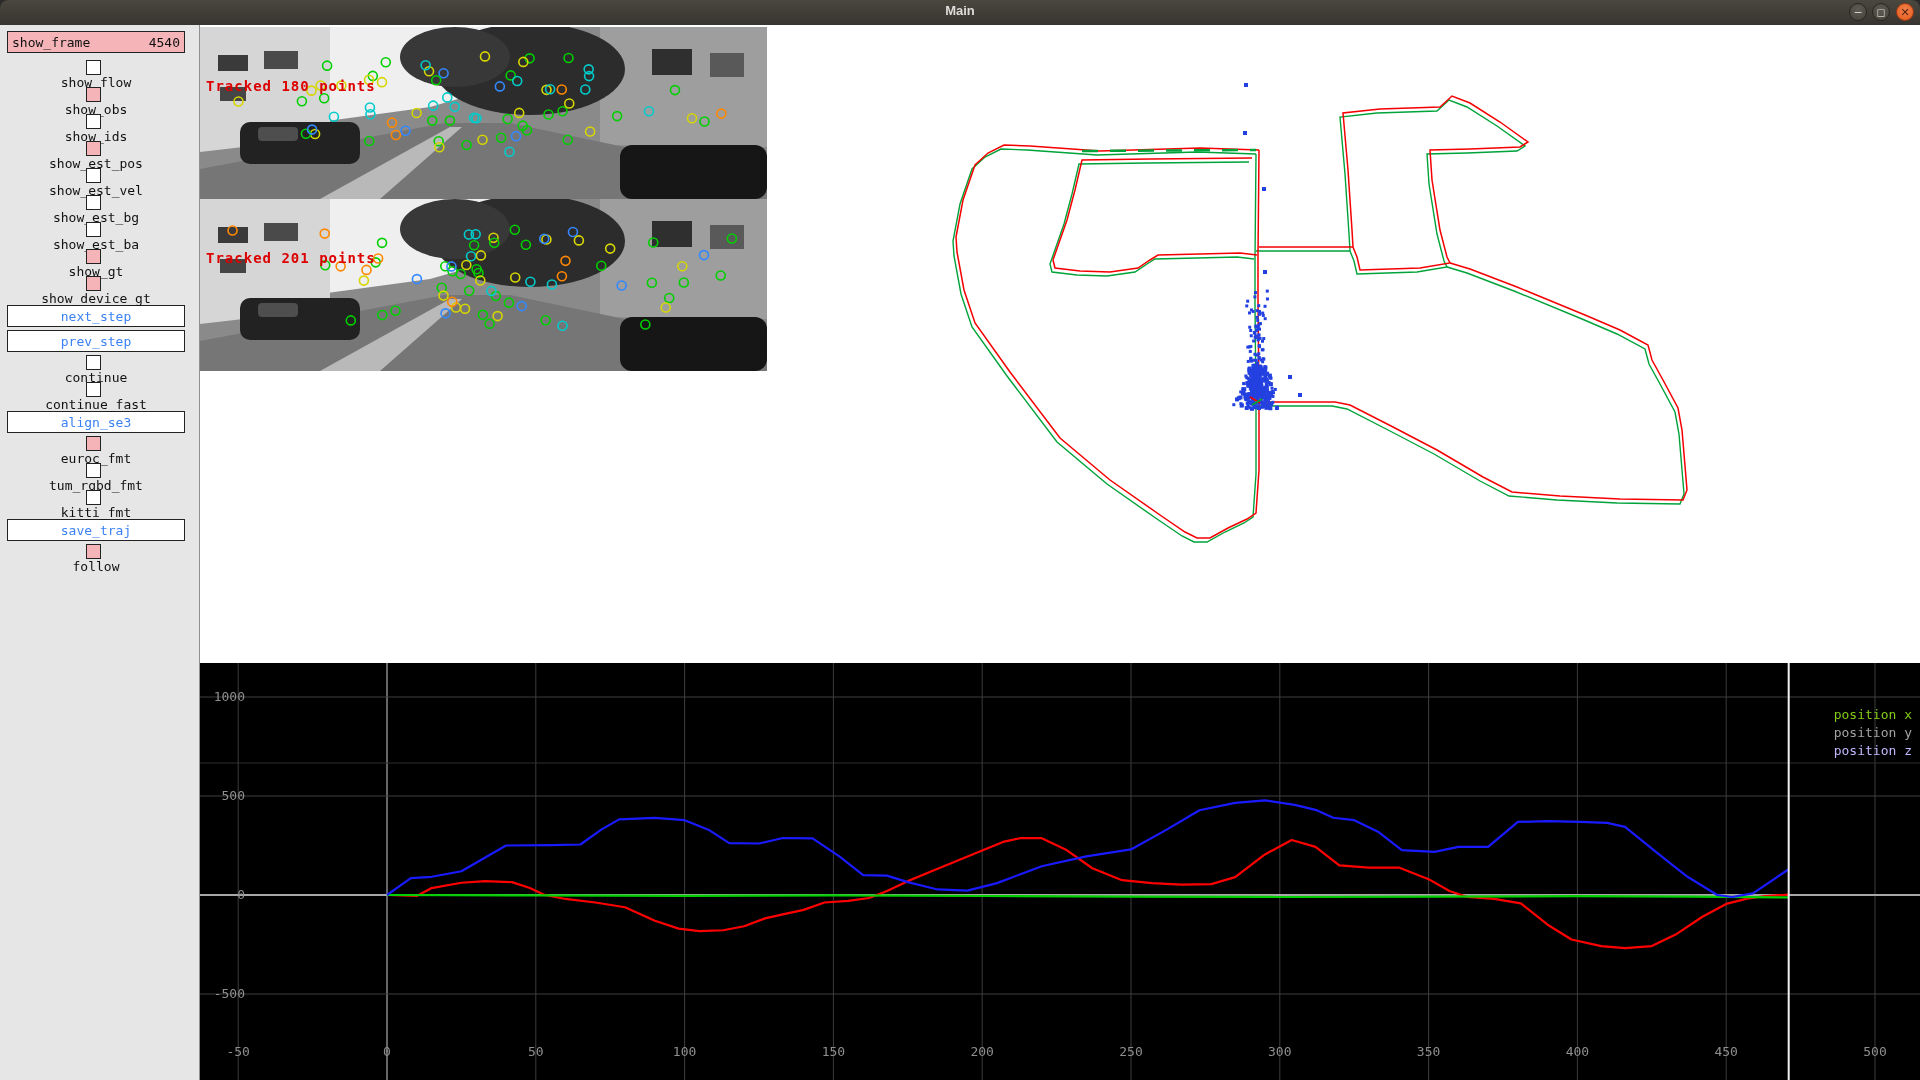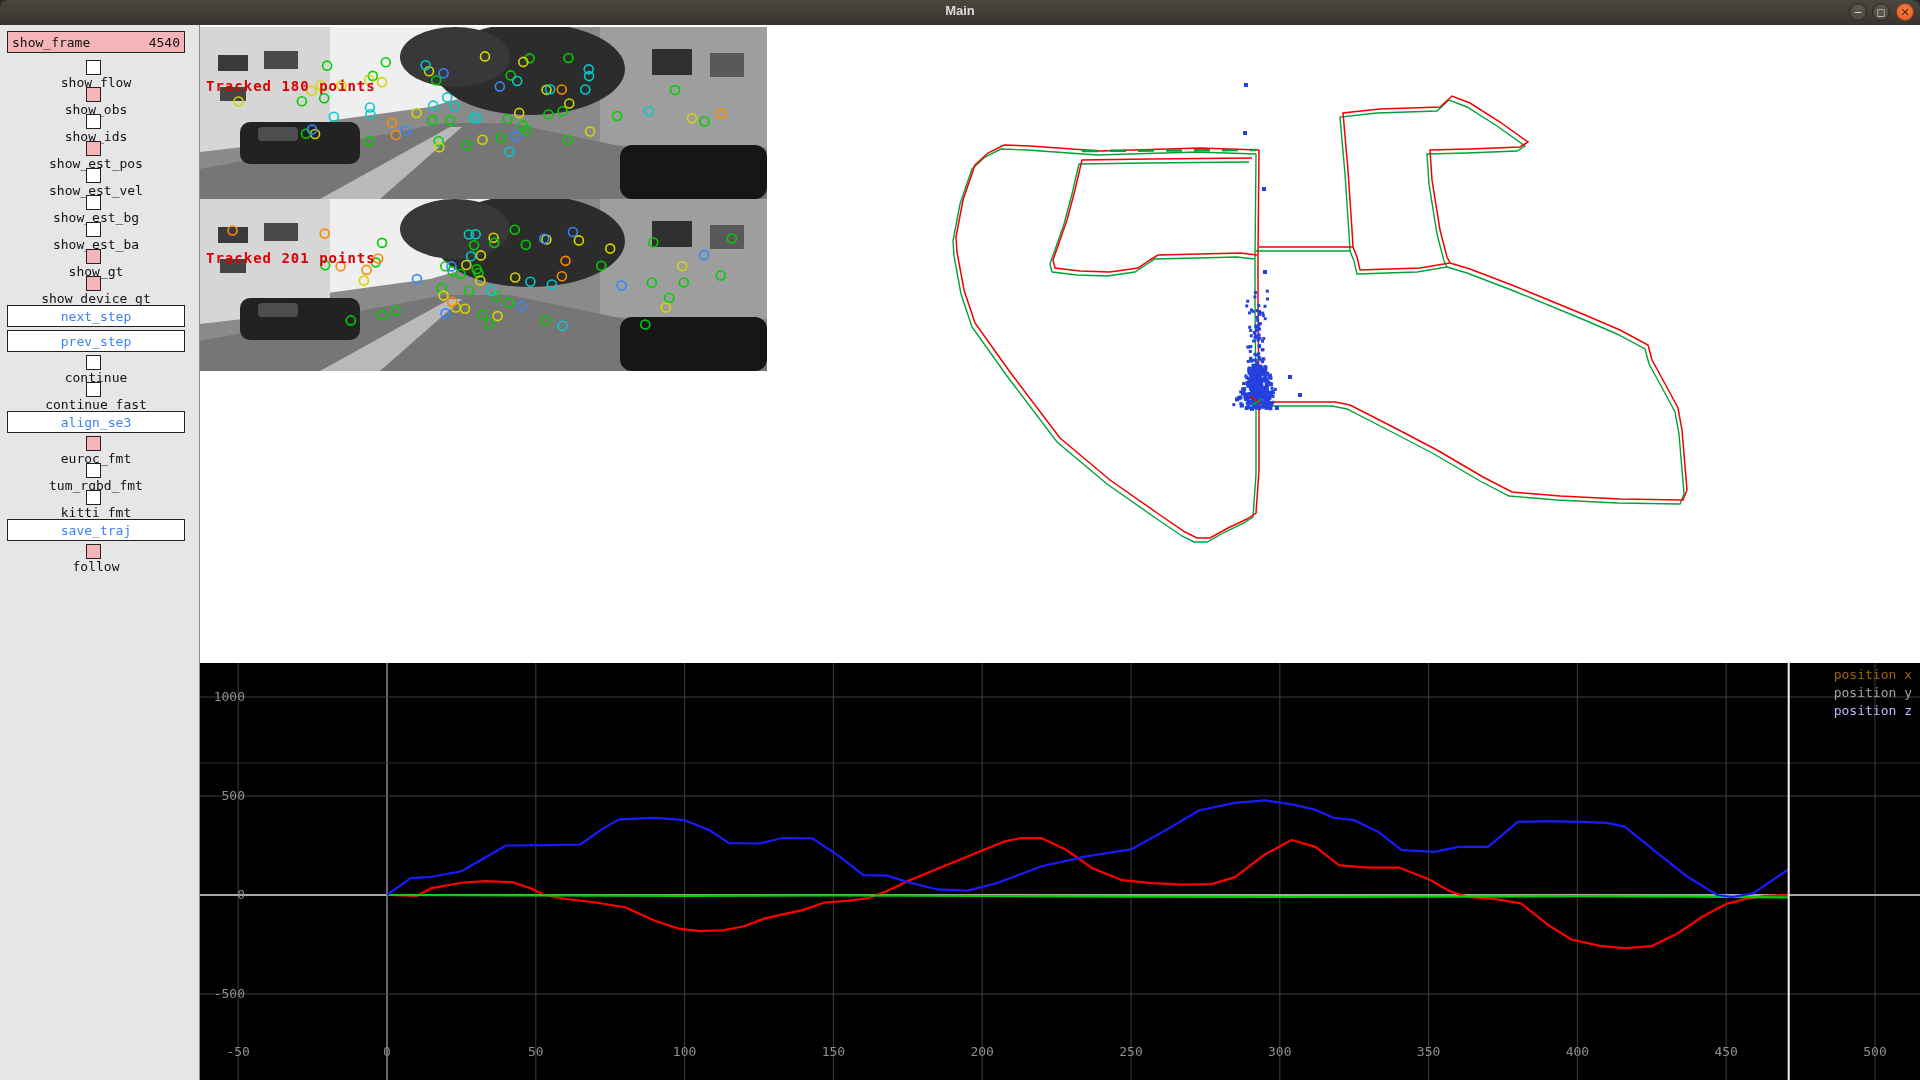--- a/index.html
+++ b/index.html
@@ -777,19 +777,19 @@
         <text x="633.4" y="393" fill="#8f8f8f" font-size="13" font-family="&quot;DejaVu Sans Mono&quot;,monospace" text-anchor="middle">150</text>
         <text x="782.2" y="393" fill="#8f8f8f" font-size="13" font-family="&quot;DejaVu Sans Mono&quot;,monospace" text-anchor="middle">200</text>
         <text x="931" y="393" fill="#8f8f8f" font-size="13" font-family="&quot;DejaVu Sans Mono&quot;,monospace" text-anchor="middle">250</text>
         <text x="1079.8" y="393" fill="#8f8f8f" font-size="13" font-family="&quot;DejaVu Sans Mono&quot;,monospace" text-anchor="middle">300</text>
         <text x="1228.6" y="393" fill="#8f8f8f" font-size="13" font-family="&quot;DejaVu Sans Mono&quot;,monospace" text-anchor="middle">350</text>
         <text x="1377.4" y="393" fill="#8f8f8f" font-size="13" font-family="&quot;DejaVu Sans Mono&quot;,monospace" text-anchor="middle">400</text>
         <text x="1526.2" y="393" fill="#8f8f8f" font-size="13" font-family="&quot;DejaVu Sans Mono&quot;,monospace" text-anchor="middle">450</text>
         <text x="1675" y="393" fill="#8f8f8f" font-size="13" font-family="&quot;DejaVu Sans Mono&quot;,monospace" text-anchor="middle">500</text>
       </svg>
     <div class="legend" id="legend">
-        <div style="color: #a16207;">position x</div>
+        <div style="color: #84cc16; margin-top: 40px;">position x</div>
         <div style="color: #a3a3a3;">position y</div>
         <div style="color: #c4b5fd;">position z</div>
       </div>
   </div>
 
 </div>
 
 </body></html>

